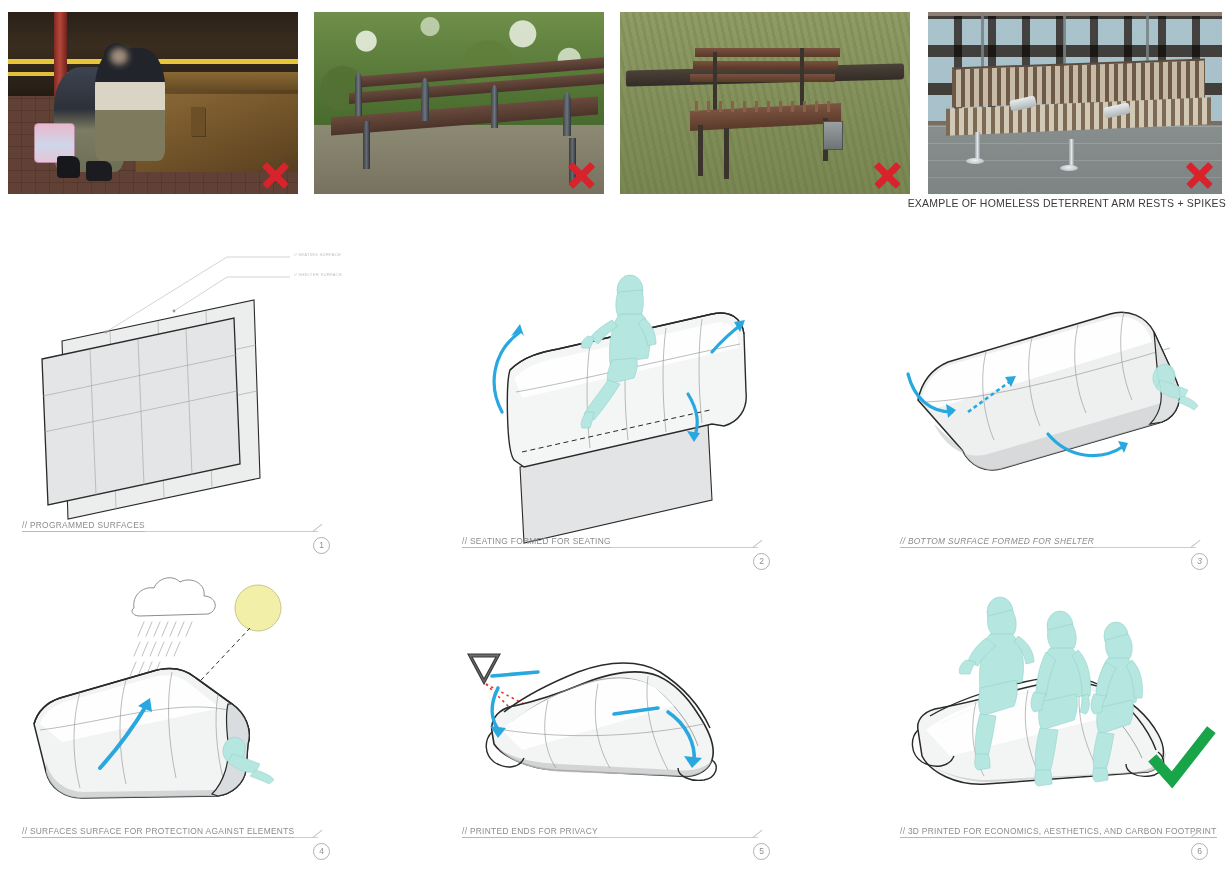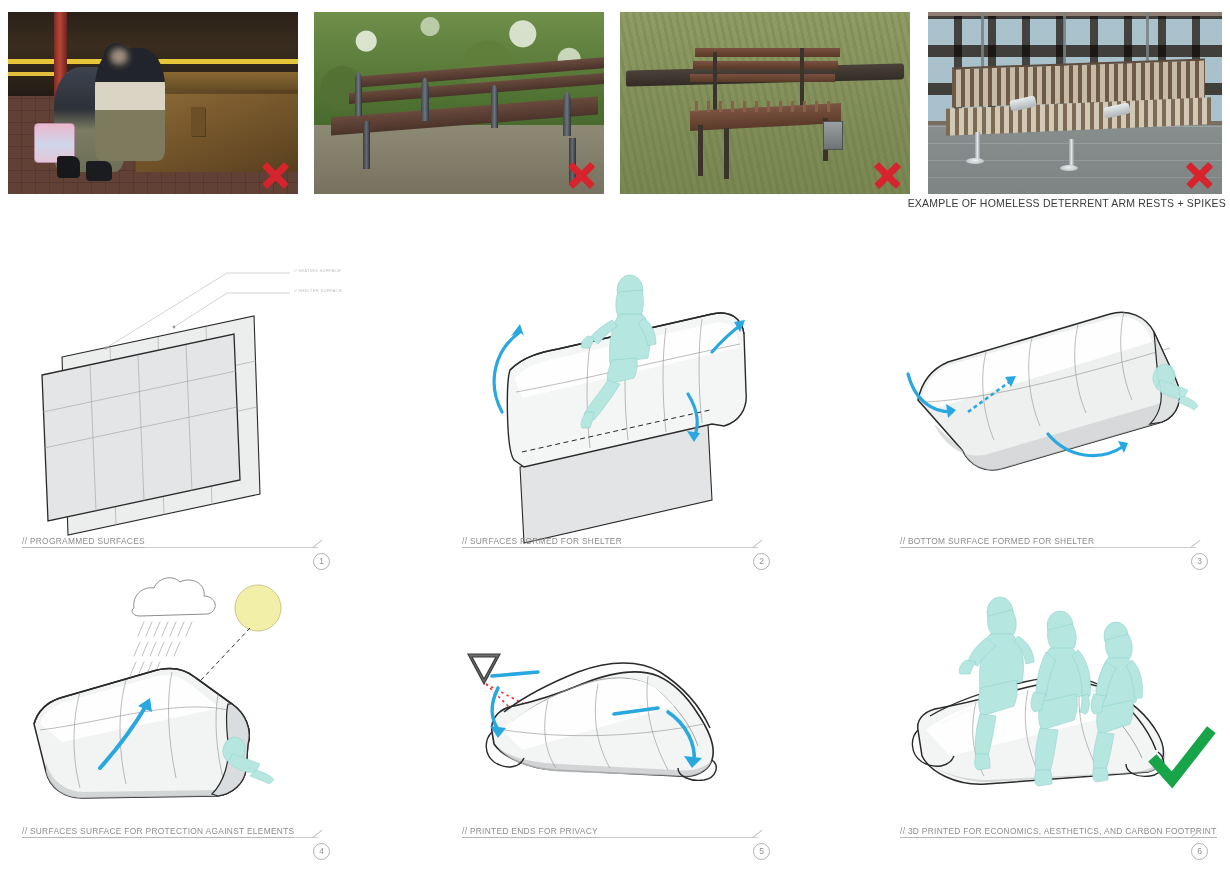--- a/index.html
+++ b/index.html
@@ -307,21 +307,21 @@
       </div>
       <div class="xmark">
         <span></span>
           <span></span>
       </div>
     </div>
 
     <div class="photo-caption">EXAMPLE OF HOMELESS DETERRENT ARM RESTS + SPIKES</div>
   </div>
 
-  <div class="panel" style="left:22px; top:252px; width:310px; height:320px;">
+  <div class="panel" style="left:22px; top:236px; width:310px; height:320px;">
     <div class="panel-art">
       <svg viewBox="0 0 310 282" width="310" height="282">
 
         <polygon points="40,105 232,64 238,242 46,283" fill="#eceded" stroke="#2a2a2a" stroke-width="1.1"></polygon>
         <g stroke="#9a9a9a" stroke-width=".55" fill="none">
           <line x1="88" y1="95" x2="94" y2="273"></line>
           <line x1="136" y1="85" x2="142" y2="263"></line>
           <line x1="184" y1="75" x2="190" y2="253"></line>
           <line x1="41" y1="150" x2="234" y2="109"></line>
           <line x1="42" y1="196" x2="235" y2="155"></line>
@@ -395,27 +395,27 @@
           <path d="M226,142 C236,158 238,172 232,186"></path>
           <path d="M250,100 C262,86 272,78 280,72"></path>
         </g>
         <polygon points="58,80 49,84 58,72 62,84" fill="#29a8e0"></polygon>
         <polygon points="232,190 225,179 238,181" fill="#29a8e0"></polygon>
         <polygon points="283,68 272,70 278,80" fill="#29a8e0"></polygon>
       </svg>
     </div>
     <div class="cap-row">
       <div class="cap-rule"></div>
-      <div class="cap-text">// SURFACES FORMED FOR SHELTER</div>
+      <div class="cap-text">// SEATING FORMED FOR SEATING</div>
       <div class="cap-tick"></div>
       <div class="cap-num">2</div>
     </div>
   </div>
 
-  <div class="panel" style="left:900px; top:252px; width:310px; height:320px;">
+  <div class="panel" style="left:900px; top:252px; width:310px; height:320px;font-style:italic;">
     <div class="panel-art">
       <svg viewBox="0 0 310 282" width="310" height="282">
 
         <path d="M18,148 C22,128 34,116 48,110 L210,62 C228,57 246,64 254,80
                  L276,128 C284,146 278,164 262,170 L104,216 C86,222 70,214 62,198 Z" fill="#eef0f0" stroke="#2a2a2a" stroke-width="1.5"></path>
 
         <path d="M22,146 C26,128 38,118 50,113 L212,66 C228,62 242,68 249,82
                  L252,90 L30,158 Z" fill="#ffffff" opacity=".9"></path>
 
         <path d="M34,172 C46,196 66,208 88,202 L258,152 C266,148 270,140 268,132

